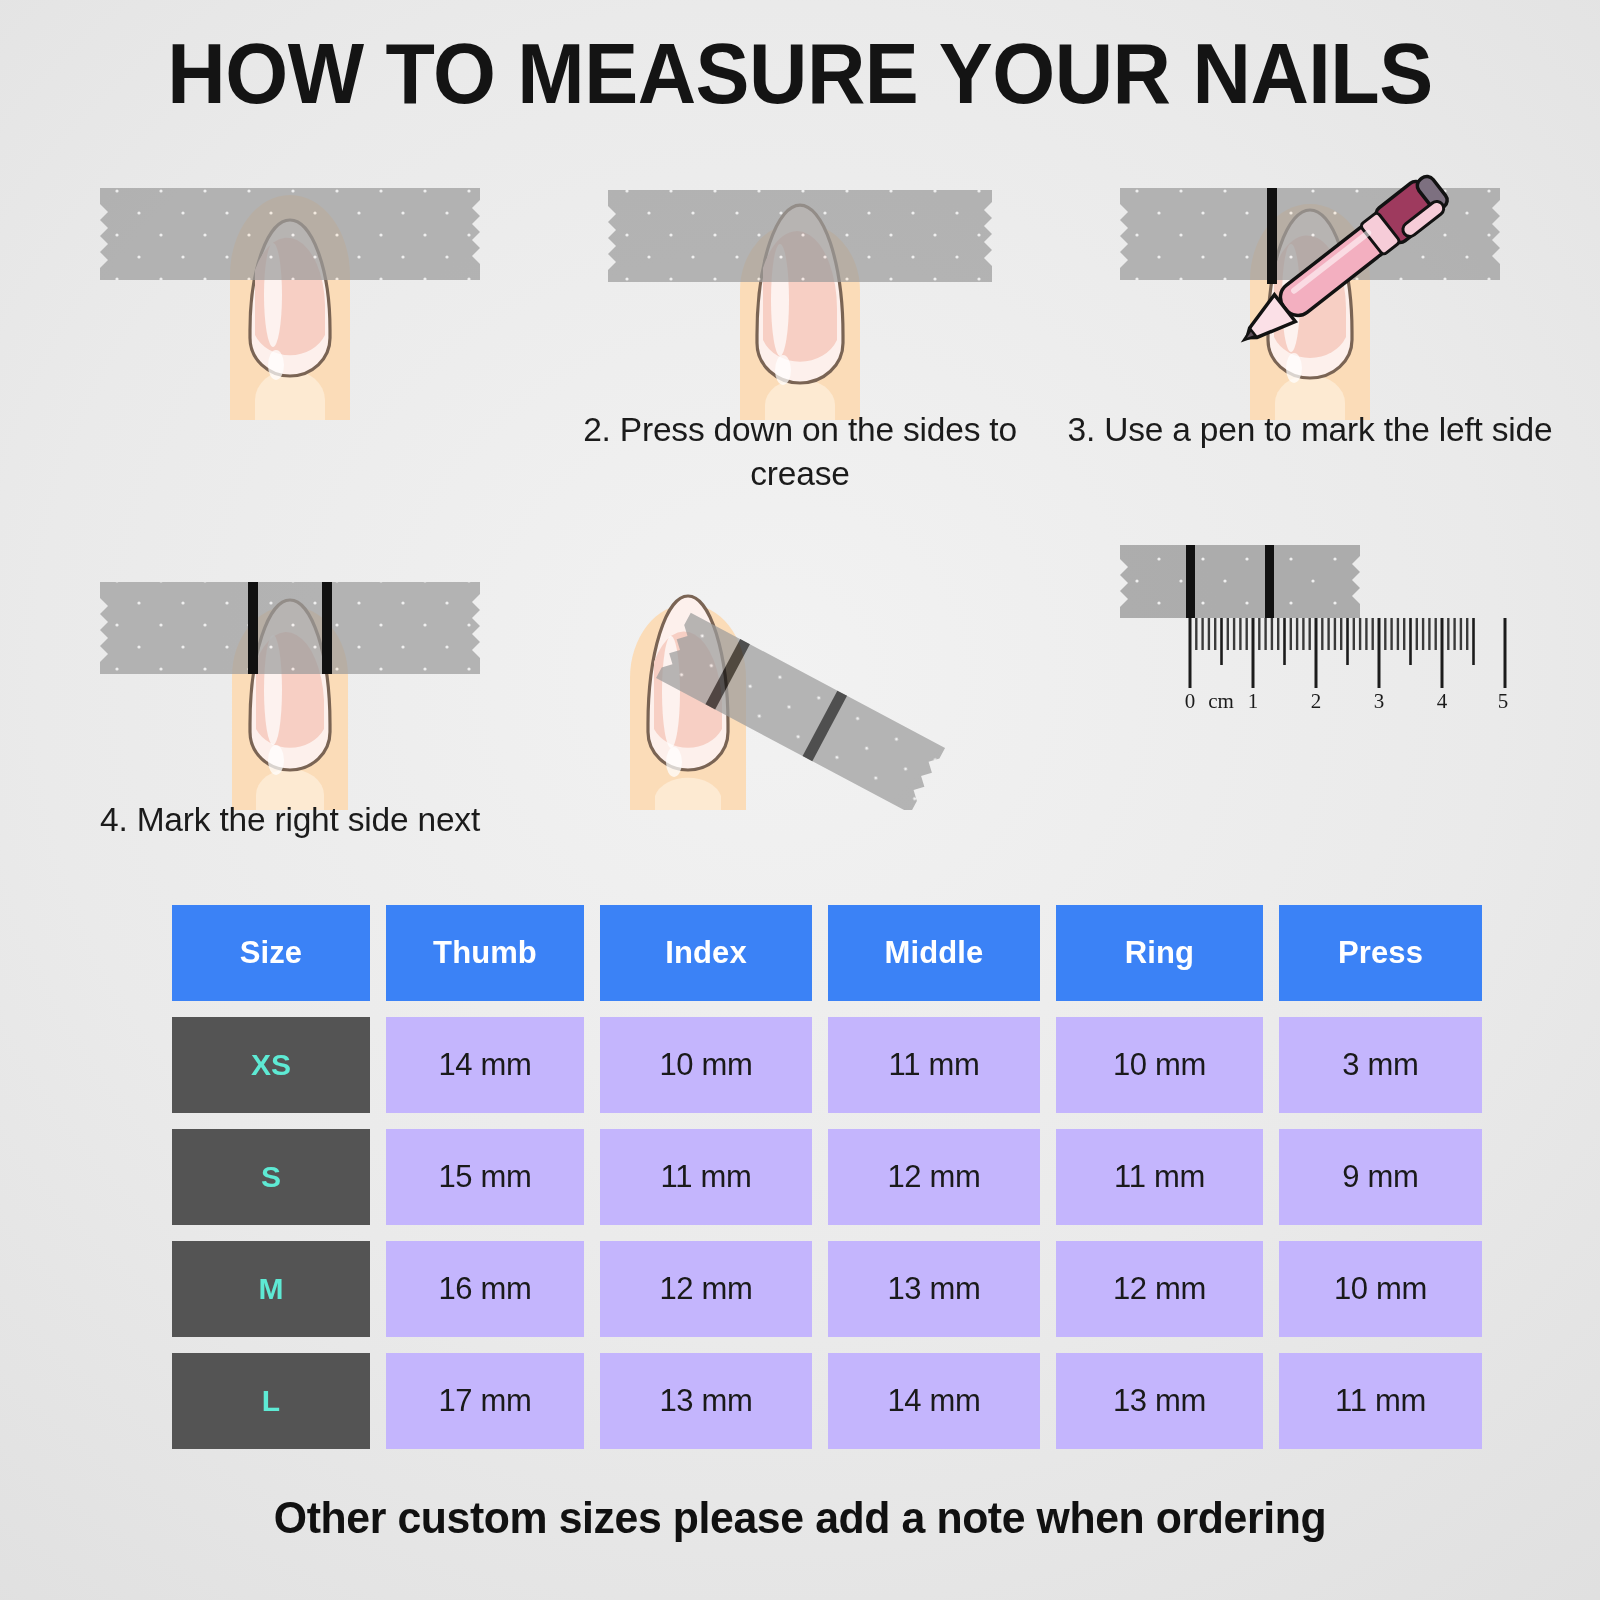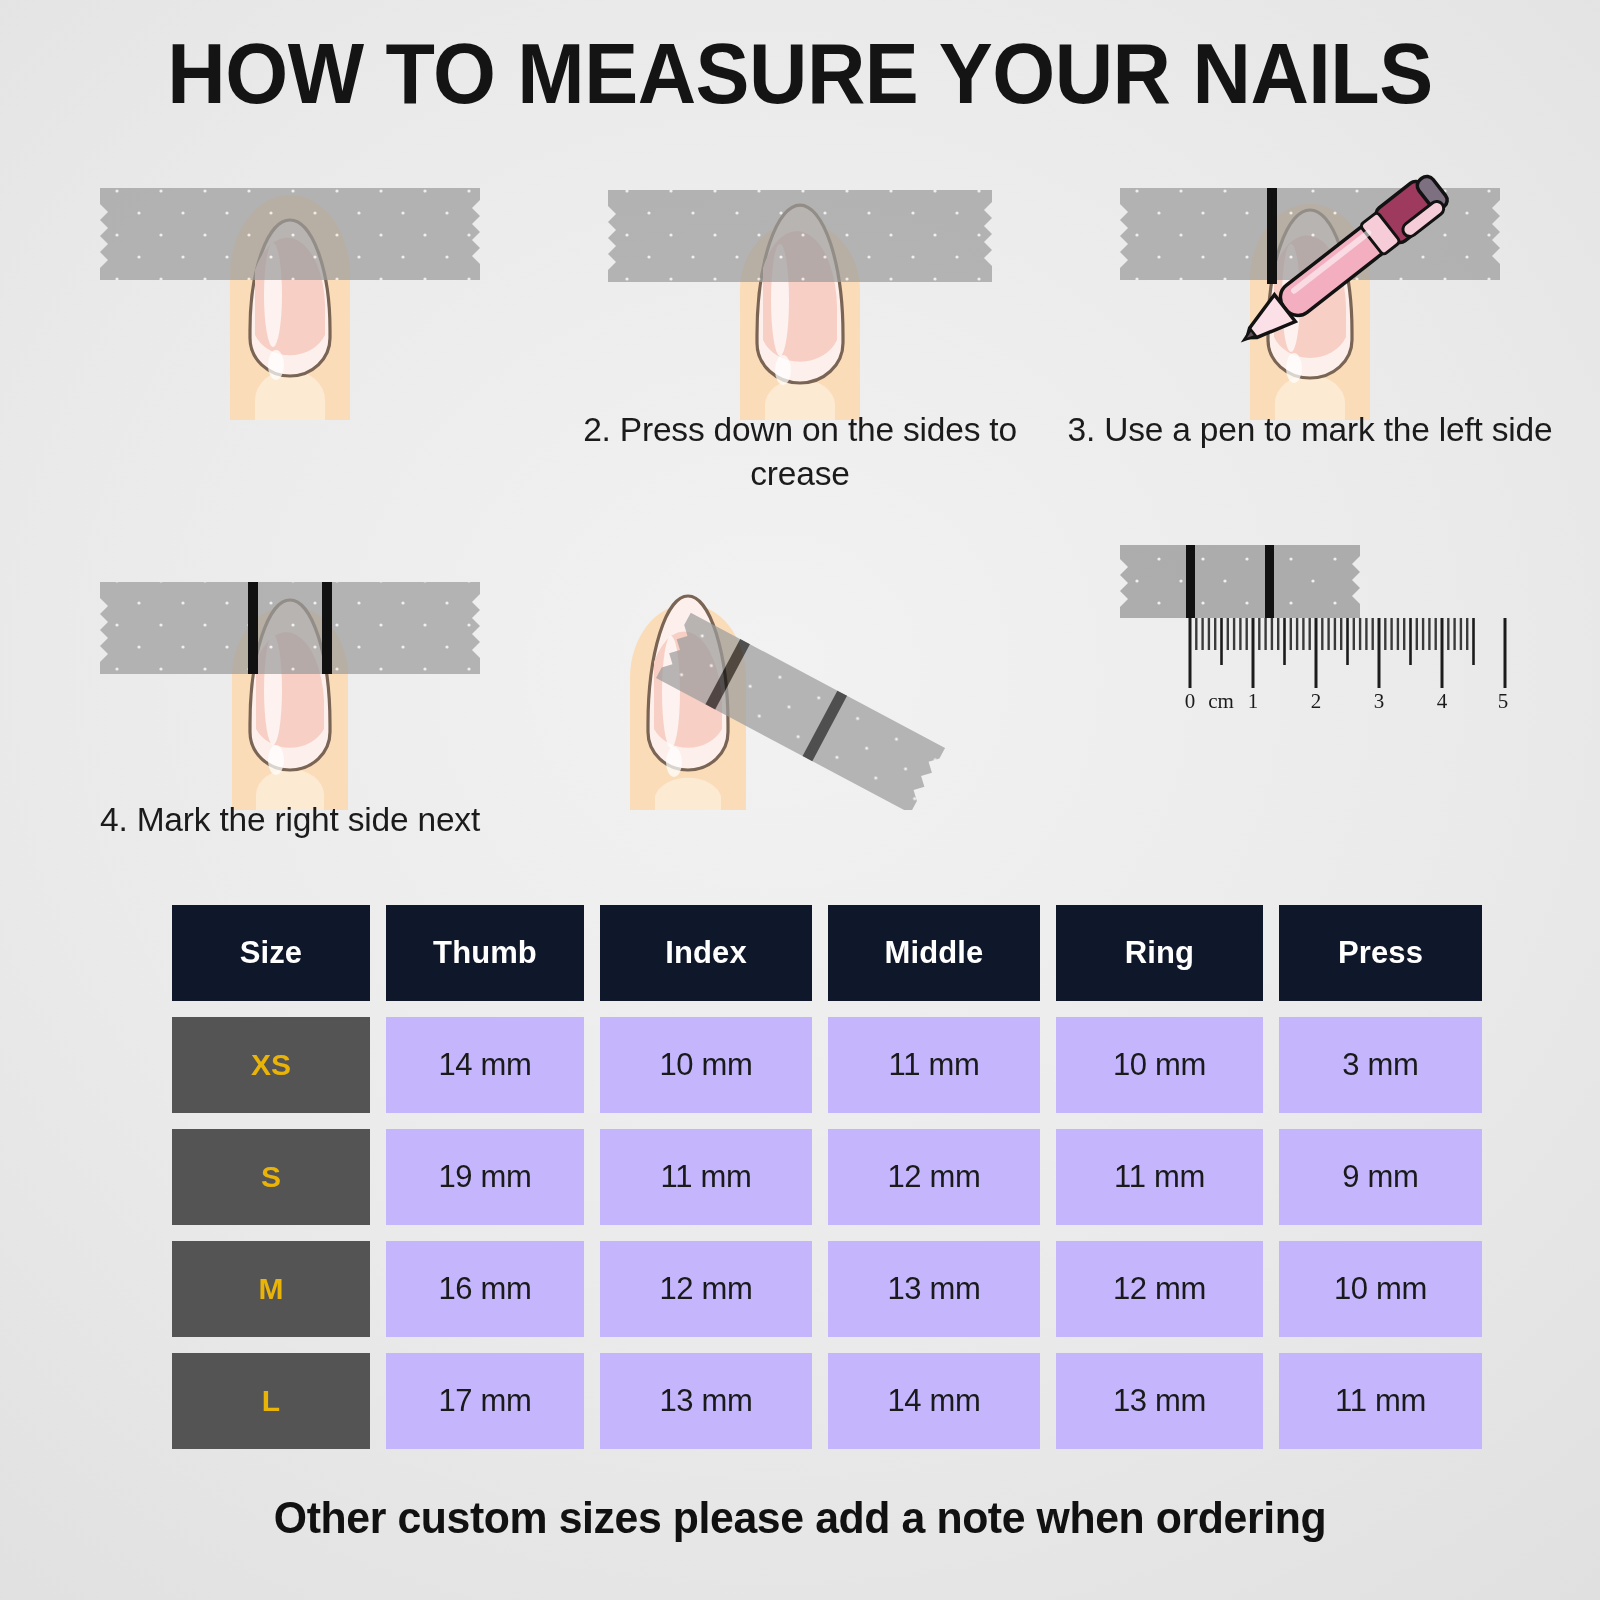--- a/index.html
+++ b/index.html
@@ -57,30 +57,30 @@
   .table {
     position: absolute;
     left: 172px; top: 905px;
     width: 1268px;
     display: grid;
     grid-template-columns: 198px 198px 212px 212px 207px 203px;
     column-gap: 16px;
     row-gap: 16px;
   }
   .th {
-    background: #0f172a;
+    background: #3b82f6;
     color: #ffffff;
     height: 96px;
     display: flex; align-items: center; justify-content: center;
     font-size: 31px; font-weight: 700;
     letter-spacing: 0.1px;
   }
   .size-cell {
     background: #545454;
-    color: #eab308;
+    color: #5eead4;
     height: 96px;
     display: flex; align-items: center; justify-content: center;
     font-size: 30px; font-weight: 700;
   }
   .val-cell {
     background: #c4b5fd;
     color: #1a1a1a;
     height: 96px;
     display: flex; align-items: center; justify-content: center;
     font-size: 31px; font-weight: 300;
@@ -365,21 +365,21 @@
   <div class="th">Press</div>
 
   <div class="size-cell">XS</div>
   <div class="val-cell">14 mm</div>
   <div class="val-cell">10 mm</div>
   <div class="val-cell">11 mm</div>
   <div class="val-cell">10 mm</div>
   <div class="val-cell">3 mm</div>
 
   <div class="size-cell">S</div>
-  <div class="val-cell">19 mm</div>
+  <div class="val-cell">15 mm</div>
   <div class="val-cell">11 mm</div>
   <div class="val-cell">12 mm</div>
   <div class="val-cell">11 mm</div>
   <div class="val-cell">9 mm</div>
 
   <div class="size-cell">M</div>
   <div class="val-cell">16 mm</div>
   <div class="val-cell">12 mm</div>
   <div class="val-cell">13 mm</div>
   <div class="val-cell">12 mm</div>

